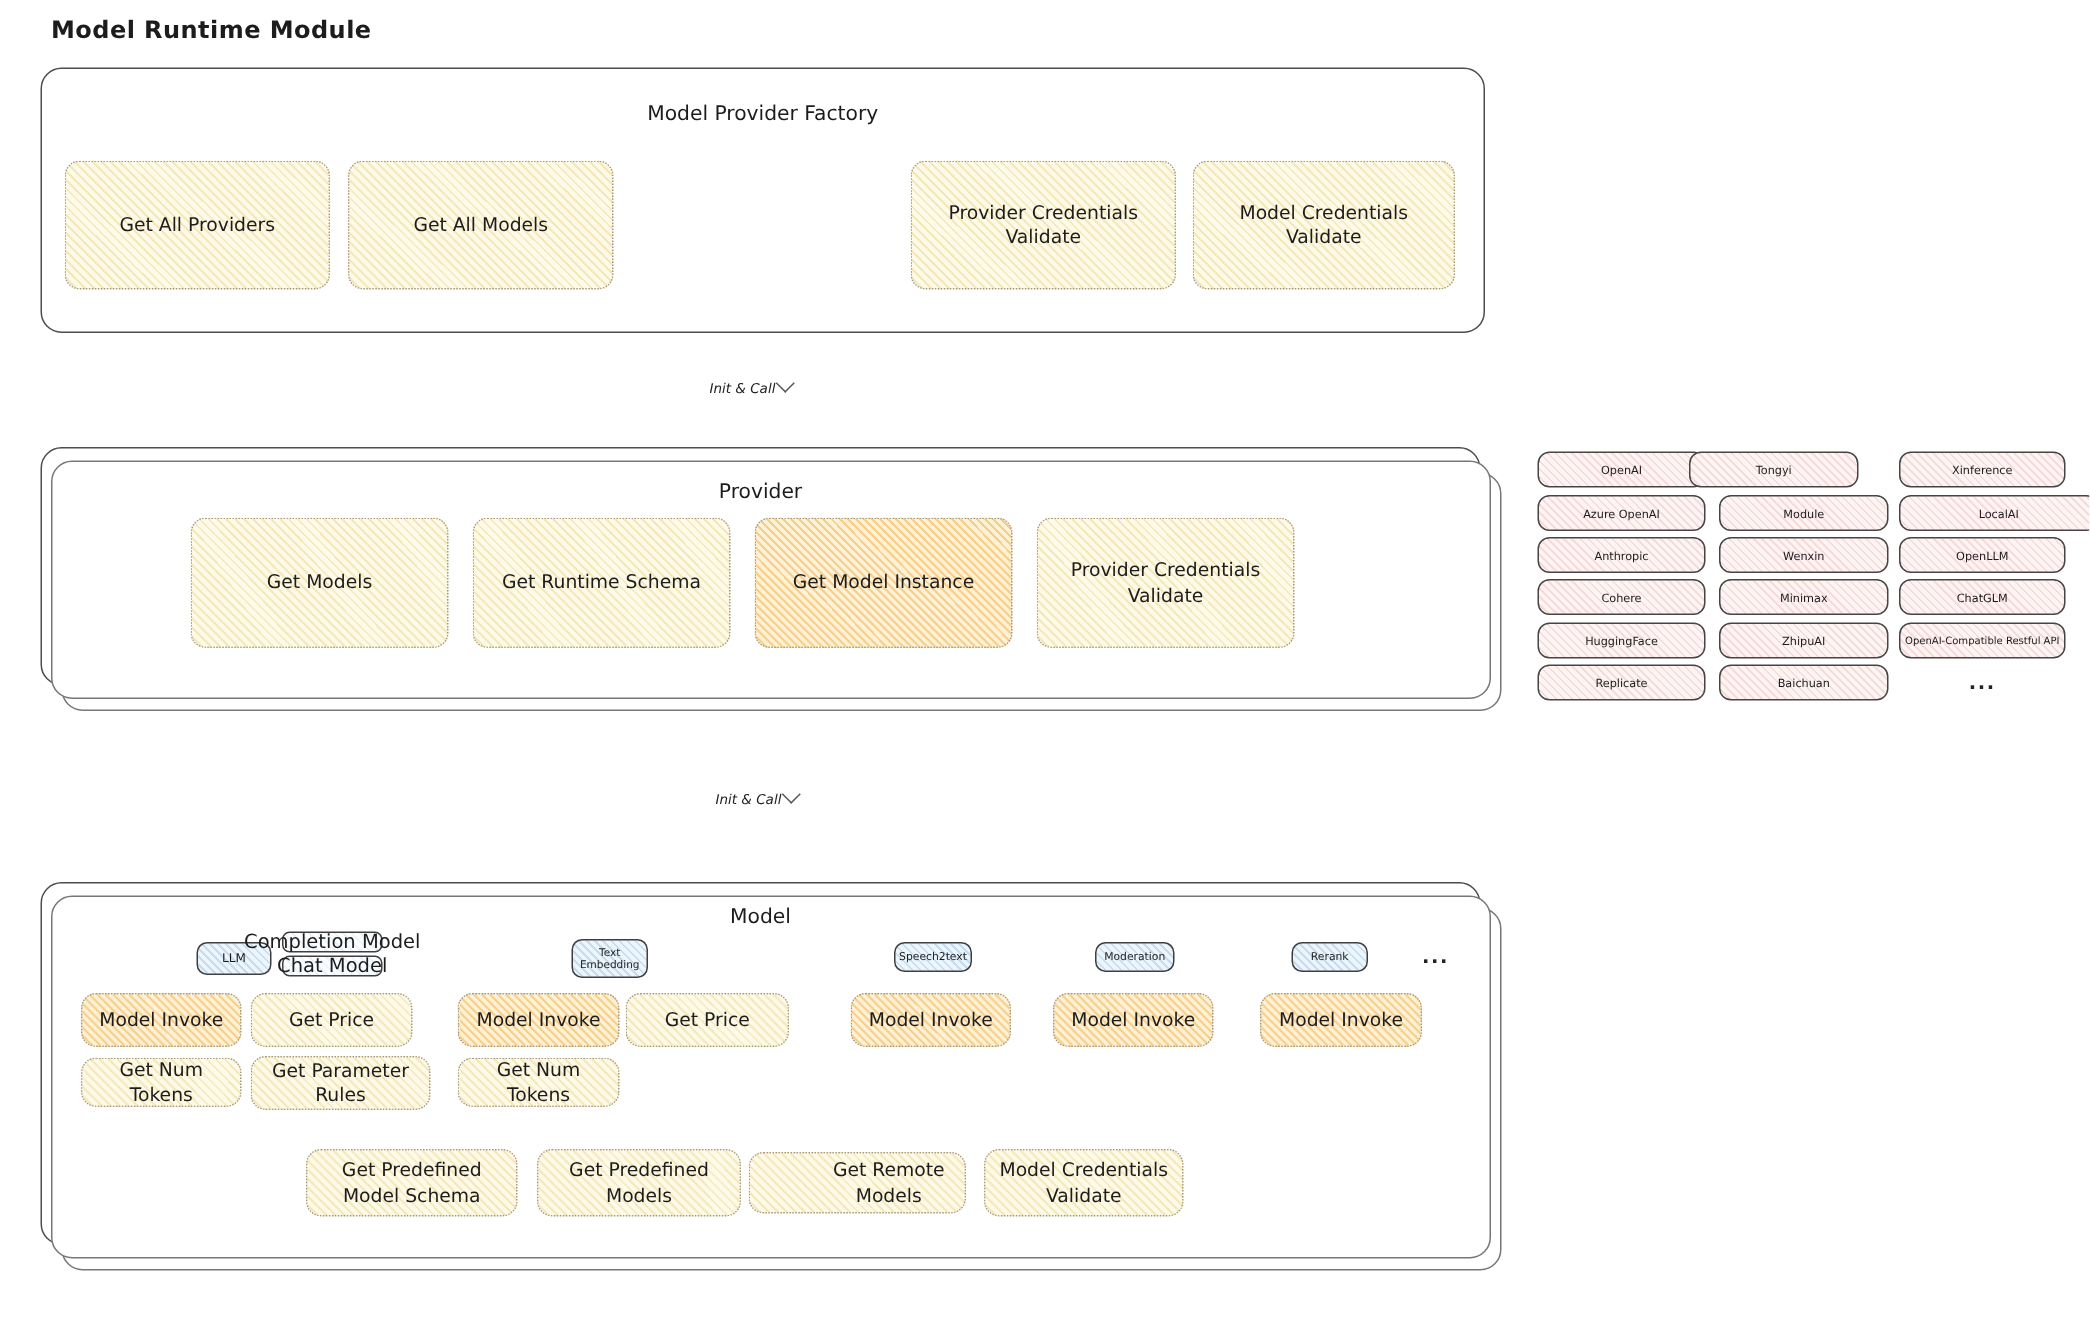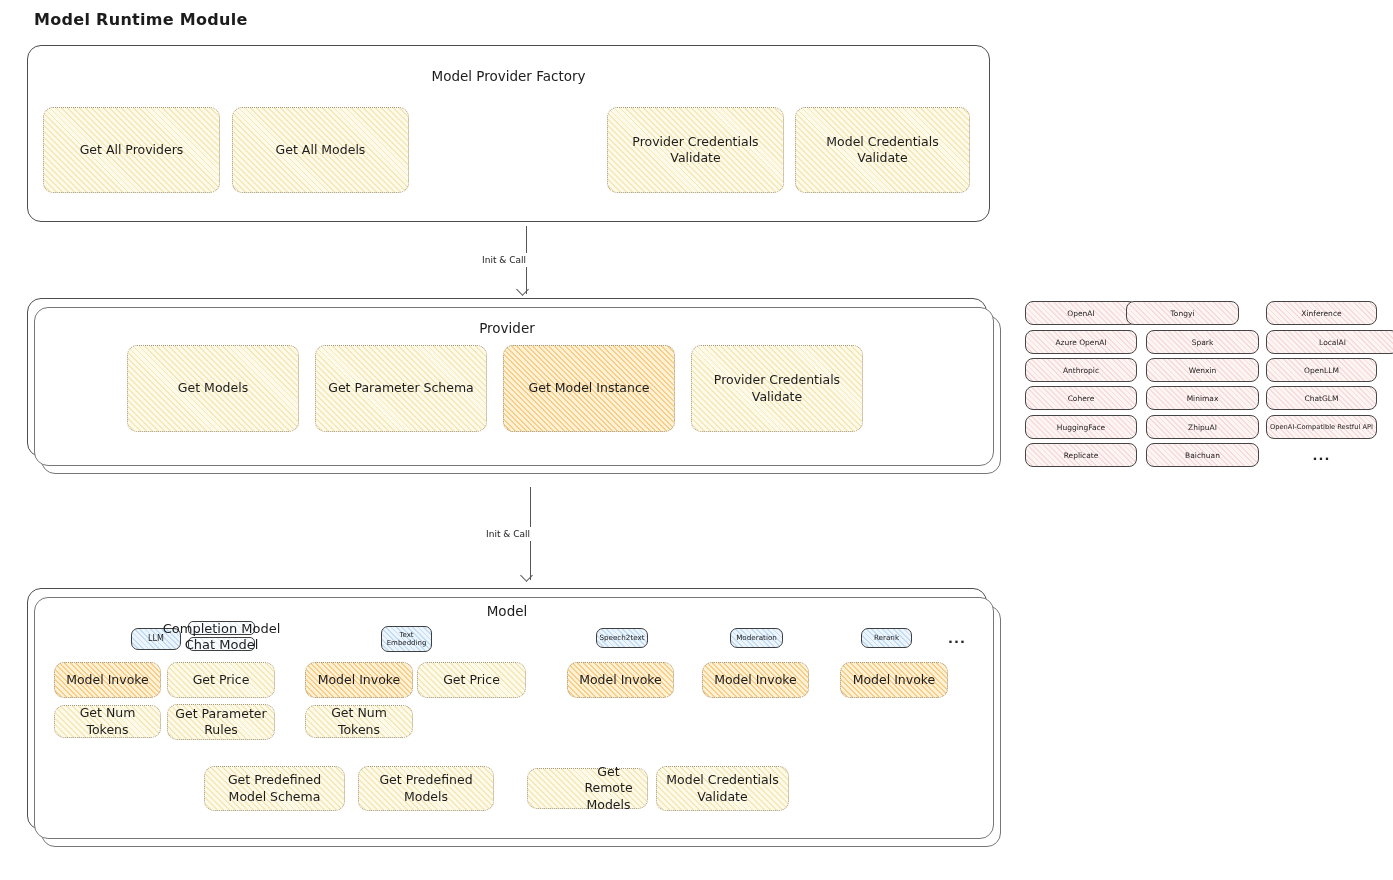--- a/index.html
+++ b/index.html
@@ -30,21 +30,21 @@
   
   .ptag{position:absolute;display:flex;align-items:center;justify-content:center;text-align:center;
         font-size:7.5px;border:1.2px solid #454545;border-radius:8px;box-sizing:border-box;white-space:nowrap;}
   .ptag.small{font-size:6.7px;}
   
   .tag-blue{position:absolute;display:flex;align-items:center;justify-content:center;text-align:center;
         font-size:8px;line-height:1.15;border:1.3px solid #3f3f3f;border-radius:7px;box-sizing:border-box;}
   .subtab{position:absolute;display:flex;align-items:center;justify-content:center;text-align:center;
         font-size:13px;border:1.1px solid #3f3f3f;border-radius:5px;box-sizing:border-box;white-space:nowrap;}
   
-  .arrow{position:absolute;display:flex;flex-direction:column;align-items:flex-end;z-index:1;}
+  .arrow{position:absolute;display:flex;flex-direction:row;align-items:center;z-index:1;font-style:italic;}
   .aline{width:0;border-left:1.5px solid #555;flex:1;}
   .alabel{font-size:9px;padding:2px 1px;color:#222;white-space:nowrap;}
   .ahead{width:8px;height:8px;border-right:1.5px solid #555;border-bottom:1.5px solid #555;
         transform:rotate(45deg);margin-top:-9px;flex:none;}
   .dots{position:absolute;display:flex;align-items:center;justify-content:center;
         font-size:13px;font-weight:700;letter-spacing:1px;color:#222;}
 </style>
 </head>
 <body>
 
@@ -64,33 +64,33 @@
     <div class="aline"></div>
     <div class="alabel">Init &amp; Call</div>
     <div class="aline"></div>
     <div class="ahead"></div>
   </div>
 
   <div class="card stack" style="left:27px;top:298px;width:958px;height:157px;">
     <div class="card-title" style="top:21px;">Provider</div>
   </div>
   <div class="node hatch-y" style="left:127px;top:345px;width:172px;height:87px;">Get Models</div>
-  <div class="node hatch-y" style="left:315px;top:345px;width:172px;height:87px;">Get Parameter Schema</div>
+  <div class="node hatch-y" style="left:315px;top:345px;width:172px;height:87px;">Get Runtime Schema</div>
   <div class="node hatch-o" style="left:503px;top:345px;width:172px;height:87px;">Get Model Instance</div>
   <div class="node hatch-y" style="left:691px;top:345px;width:172px;height:87px;">Provider Credentials Validate</div>
 
   <div class="ptag hatch-p" style="left:1025px;top:301px;width:112px;height:24px;">OpenAI</div>
   <div class="ptag hatch-p" style="left:1025px;top:330px;width:112px;height:24px;">Azure OpenAI</div>
   <div class="ptag hatch-p" style="left:1025px;top:358px;width:112px;height:24px;">Anthropic</div>
   <div class="ptag hatch-p" style="left:1025px;top:386px;width:112px;height:24px;">Cohere</div>
   <div class="ptag hatch-p" style="left:1025px;top:415px;width:112px;height:24px;">HuggingFace</div>
   <div class="ptag hatch-p" style="left:1025px;top:443px;width:112px;height:24px;">Replicate</div>
 
   <div class="ptag hatch-p" style="left:1126px;top:301px;width:113px;height:24px;">Tongyi</div>
-  <div class="ptag hatch-p" style="left:1146px;top:330px;width:113px;height:24px;">Spark</div>
+  <div class="ptag hatch-p" style="left:1146px;top:330px;width:113px;height:24px;">Module</div>
   <div class="ptag hatch-p" style="left:1146px;top:358px;width:113px;height:24px;">Wenxin</div>
   <div class="ptag hatch-p" style="left:1146px;top:386px;width:113px;height:24px;">Minimax</div>
   <div class="ptag hatch-p" style="left:1146px;top:415px;width:113px;height:24px;">ZhipuAI</div>
   <div class="ptag hatch-p" style="left:1146px;top:443px;width:113px;height:24px;">Baichuan</div>
 
   <div class="ptag hatch-p" style="left:1266px;top:301px;width:111px;height:24px;">Xinference</div>
   <div class="ptag hatch-p" style="left:1266px;top:330px;width:133px;height:24px;">LocalAI</div>
   <div class="ptag hatch-p" style="left:1266px;top:358px;width:111px;height:24px;">OpenLLM</div>
   <div class="ptag hatch-p" style="left:1266px;top:386px;width:111px;height:24px;">ChatGLM</div>
   <div class="ptag hatch-p small" style="left:1266px;top:415px;width:111px;height:24px;">OpenAI-Compatible Restful API</div>
@@ -118,21 +118,21 @@
 
   <div class="node hatch-o" style="left:54px;top:662px;width:107px;height:36px;">Model Invoke</div>
   <div class="node hatch-y" style="left:167px;top:662px;width:108px;height:36px;">Get Price</div>
   <div class="node hatch-o" style="left:305px;top:662px;width:108px;height:36px;">Model Invoke</div>
   <div class="node hatch-y" style="left:417px;top:662px;width:109px;height:36px;">Get Price</div>
   <div class="node hatch-o" style="left:567px;top:662px;width:107px;height:36px;">Model Invoke</div>
   <div class="node hatch-o" style="left:702px;top:662px;width:107px;height:36px;">Model Invoke</div>
   <div class="node hatch-o" style="left:840px;top:662px;width:108px;height:36px;">Model Invoke</div>
 
   <div class="node hatch-y" style="left:54px;top:705px;width:107px;height:33px;">Get Num Tokens</div>
-  <div class="node hatch-y" style="left:167px;top:704px;width:108px;height:36px;">Get Parameter Rules</div>
+  <div class="node hatch-y" style="left:167px;top:704px;width:120px;height:36px;">Get Parameter Rules</div>
   <div class="node hatch-y" style="left:305px;top:705px;width:108px;height:33px;">Get Num Tokens</div>
 
   <div class="node hatch-y" style="left:204px;top:766px;width:141px;height:45px;">Get Predefined Model Schema</div>
   <div class="node hatch-y" style="left:358px;top:766px;width:136px;height:45px;">Get Predefined Models</div>
-  <div class="node hatch-y" style="left:527px;top:768px;width:121px;height:41px;padding-left:48px;">Get Remote Models</div>
+  <div class="node hatch-y" style="left:499px;top:768px;width:145px;height:41px;padding-left:48px;">Get Remote Models</div>
   <div class="node hatch-y" style="left:656px;top:766px;width:133px;height:45px;">Model Credentials Validate</div>
 
 </div>
 
 </body></html>

